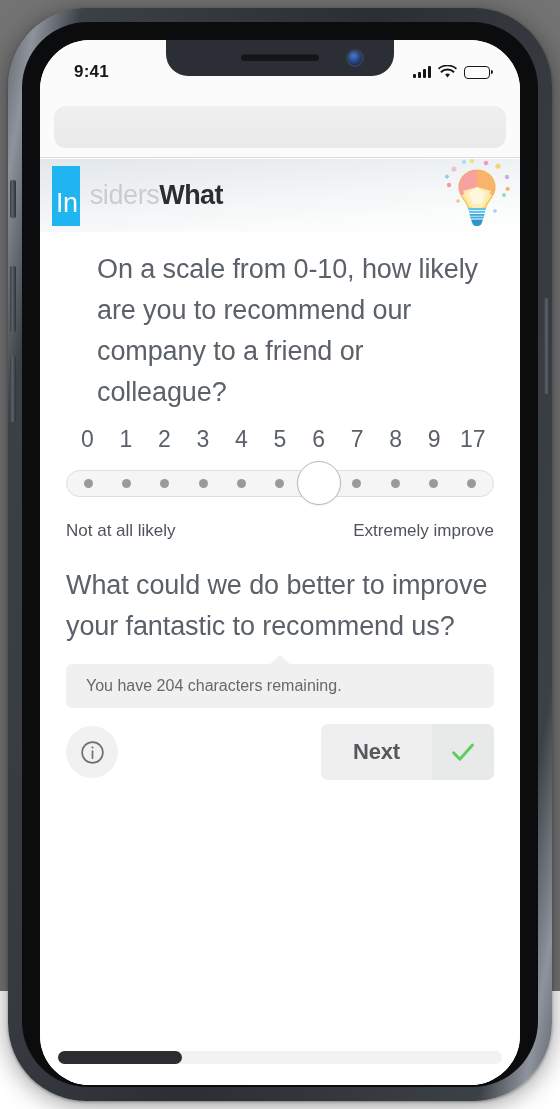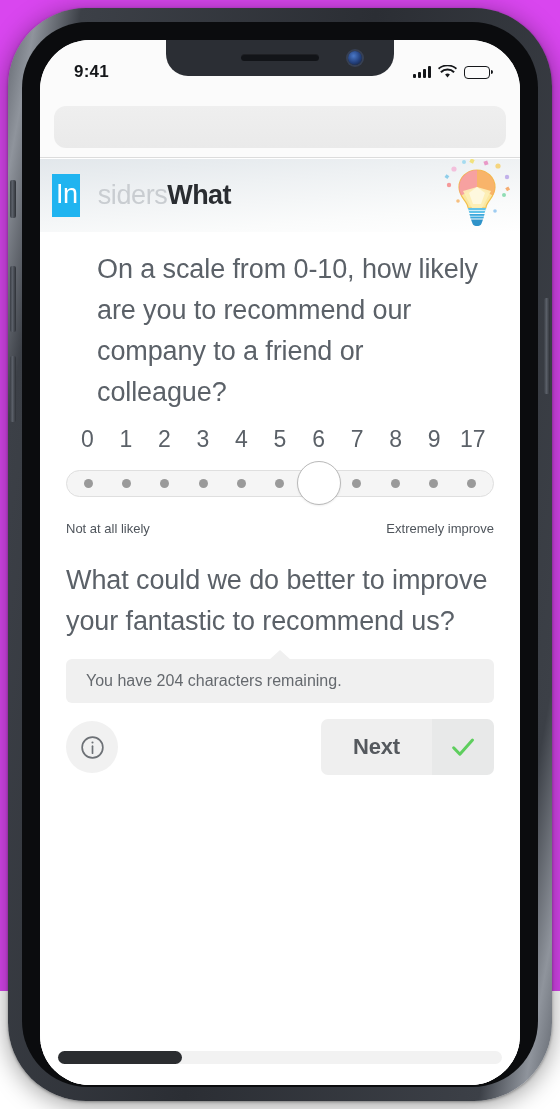--- a/index.html
+++ b/index.html
@@ -10,21 +10,21 @@
     background: #ffffff;
     font-family: "Liberation Sans", sans-serif;
     overflow: hidden;
   }
 
   
   .stage {
     position: relative;
     width: 560px;
     height: 991px;
-    background: #d946ef;
+    background: #737373;
   }
 
   .phone {
     position: absolute;
     left: 8px;
     top: 8px;
     width: 544px;
     height: 1093px;
     border-radius: 78px;
     background: linear-gradient(100deg, #5e636b 0%, #8f949c 4%, #3c4047 10%, #2b2e34 50%, #3c4047 90%, #8f949c 96%, #5e636b 100%);
@@ -195,25 +195,25 @@
   .logo {
     display: flex;
     align-items: center;
     font-size: 27px;
     line-height: 1;
     letter-spacing: -0.4px;
   }
   .logo-in {
     background: #20b4f0;
     color: #ffffff;
-    padding: 7px 2px 9px 4px;
+    padding: 24px 2px 9px 4px;
     font-weight: 300;
     display: inline-block;
   }
-  .logo-siders { color: #c9cdd1; font-weight: 300; padding-left: 18px; }
+  .logo-siders { color: #c9cdd1; font-weight: 300; padding-left: 10px; }
   .logo-club { color: #2a2d31; font-weight: bold; letter-spacing: -0.6px; }
 
   .bulb-wrap {
     position: absolute;
     right: 6px;
     top: -2px;
     width: 74px;
     height: 78px;
   }
 
@@ -280,21 +280,21 @@
     background: #ffffff;
     border: 1.4px solid #b9b9b9;
     box-shadow: 0 1px 2px rgba(0,0,0,0.07);
     z-index: 5;
   }
 
   .anchors {
     display: flex;
     justify-content: space-between;
     margin-top: 16px;
-    font-size: 13px;
+    font-size: 17px;
     color: #4e545b;
     font-weight: 300;
   }
 
   
   .textarea-box {
     position: relative;
     margin-top: 17px;
     height: 126px;
     border: 1.4px solid #cfe0ea;

